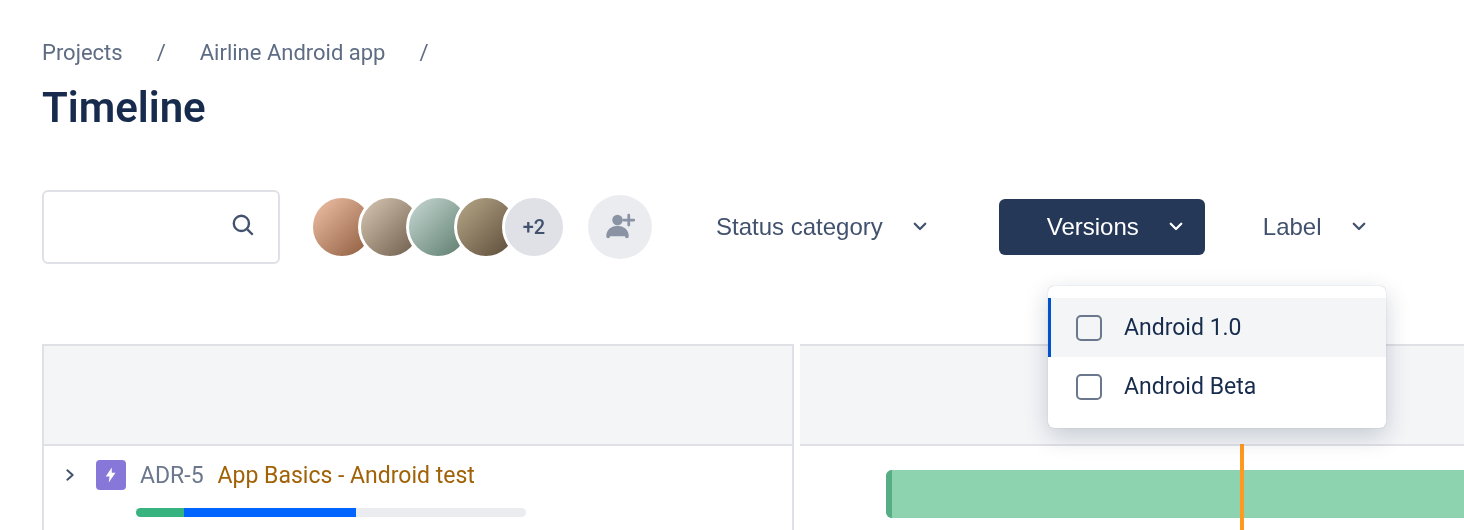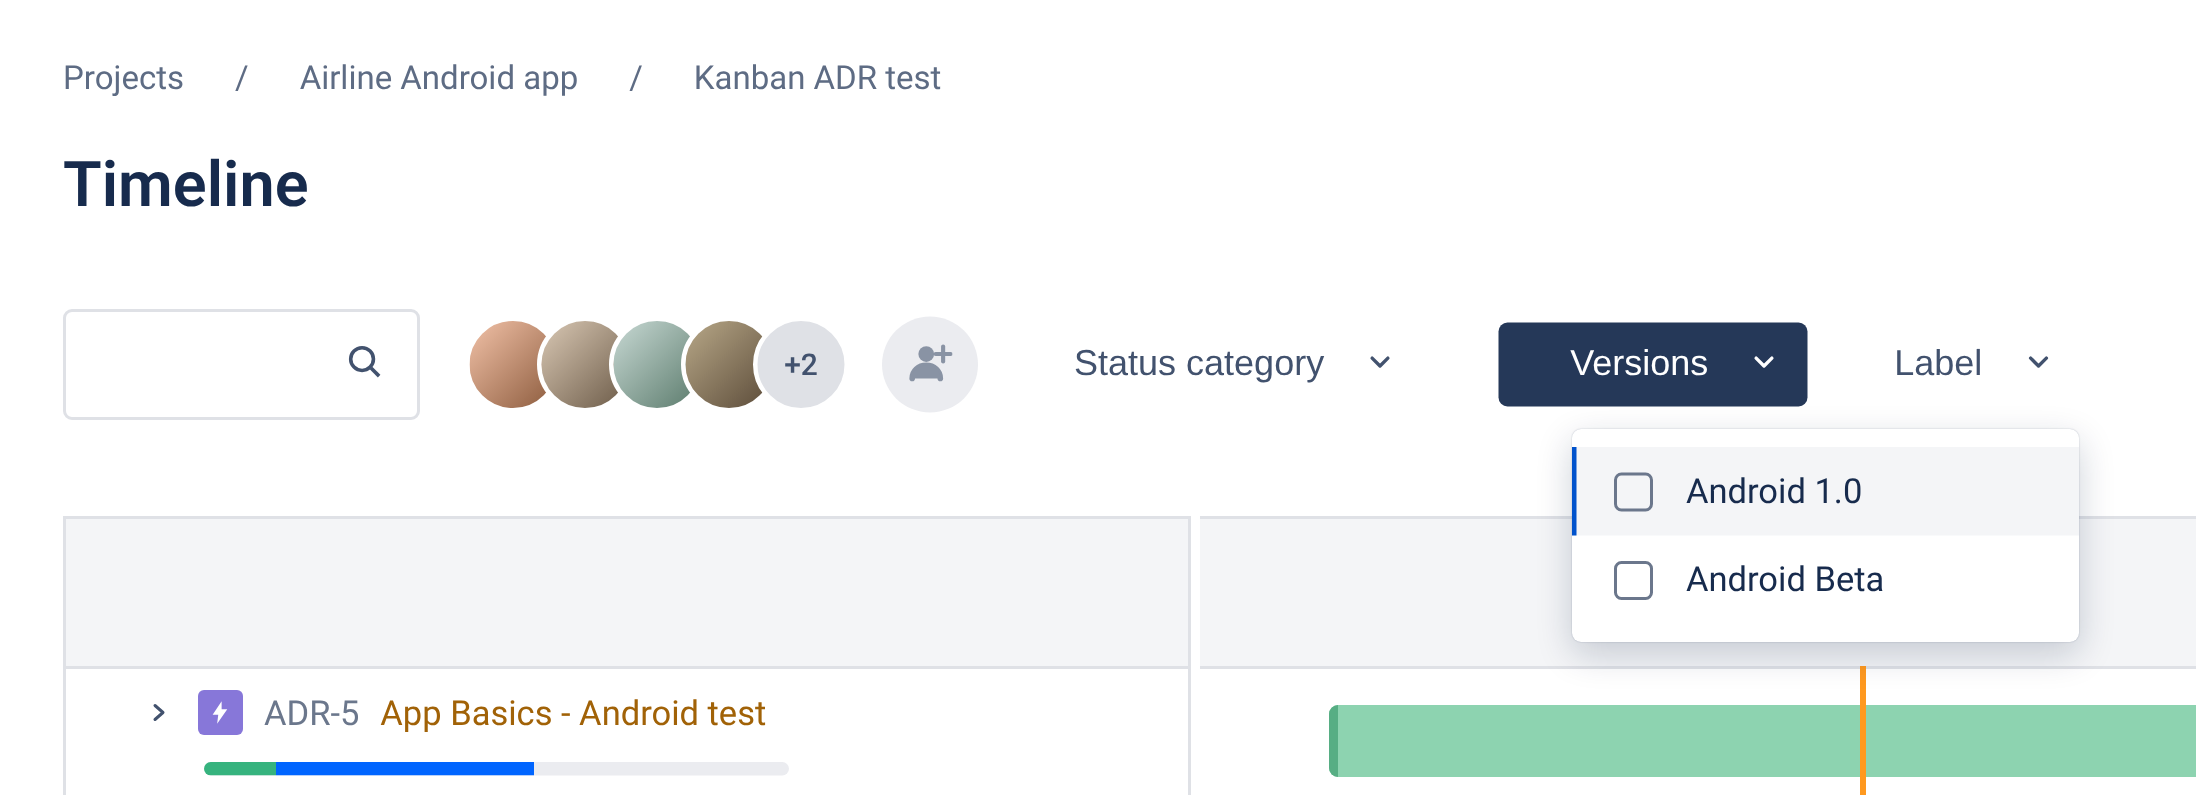--- a/index.html
+++ b/index.html
@@ -24,21 +24,21 @@
     color: #5E6C84;
   }
   .breadcrumb a { color: #5E6C84; text-decoration: none; cursor: pointer; }
   .breadcrumb .sep { color: #5E6C84; }
 
   
   .page-title {
     font-size: 42px;
     font-weight: 600;
     color: #172B4D;
-    margin-top: 34px;
+    margin-top: 18px;
   }
 
   
   .toolbar {
     display: flex;
     align-items: center;
     margin-top: 58px;
     gap: 0;
   }
   .search-box {
@@ -180,21 +180,20 @@
     height: 100px;
     background: #F4F5F7;
     border-bottom: 2px solid #DFE1E6;
   }
 
   .issue-row {
     display: flex;
     align-items: center;
     padding: 14px 14px 0 14px;
     gap: 14px;
-    margin-left: 36px;
   }
   .expand-toggle {
     width: 24px; height: 24px;
     display: flex; align-items: center; justify-content: center;
     color: #42526E;
     cursor: pointer;
   }
   .epic-badge {
     width: 30px; height: 30px;
     background: #8777D9;
@@ -249,21 +248,20 @@
 </style>
 </head>
 <body>
 
 <div class="page">
   <nav class="breadcrumb">
     <a>Projects</a>
     <span class="sep">/</span>
     <a>Airline Android app</a>
     <span class="sep">/</span>
-    <a>Kanban ADR test</a>
   </nav>
 
   <h1 class="page-title">Timeline</h1>
 
   <div class="toolbar">
     <div class="search-box">
       <span>
         <svg viewBox="0 0 24 24" fill="none" stroke="currentColor" stroke-width="2.2">
           <circle cx="10.5" cy="10.5" r="7"></circle>
           <line x1="21" y1="21" x2="16" y2="16"></line>

